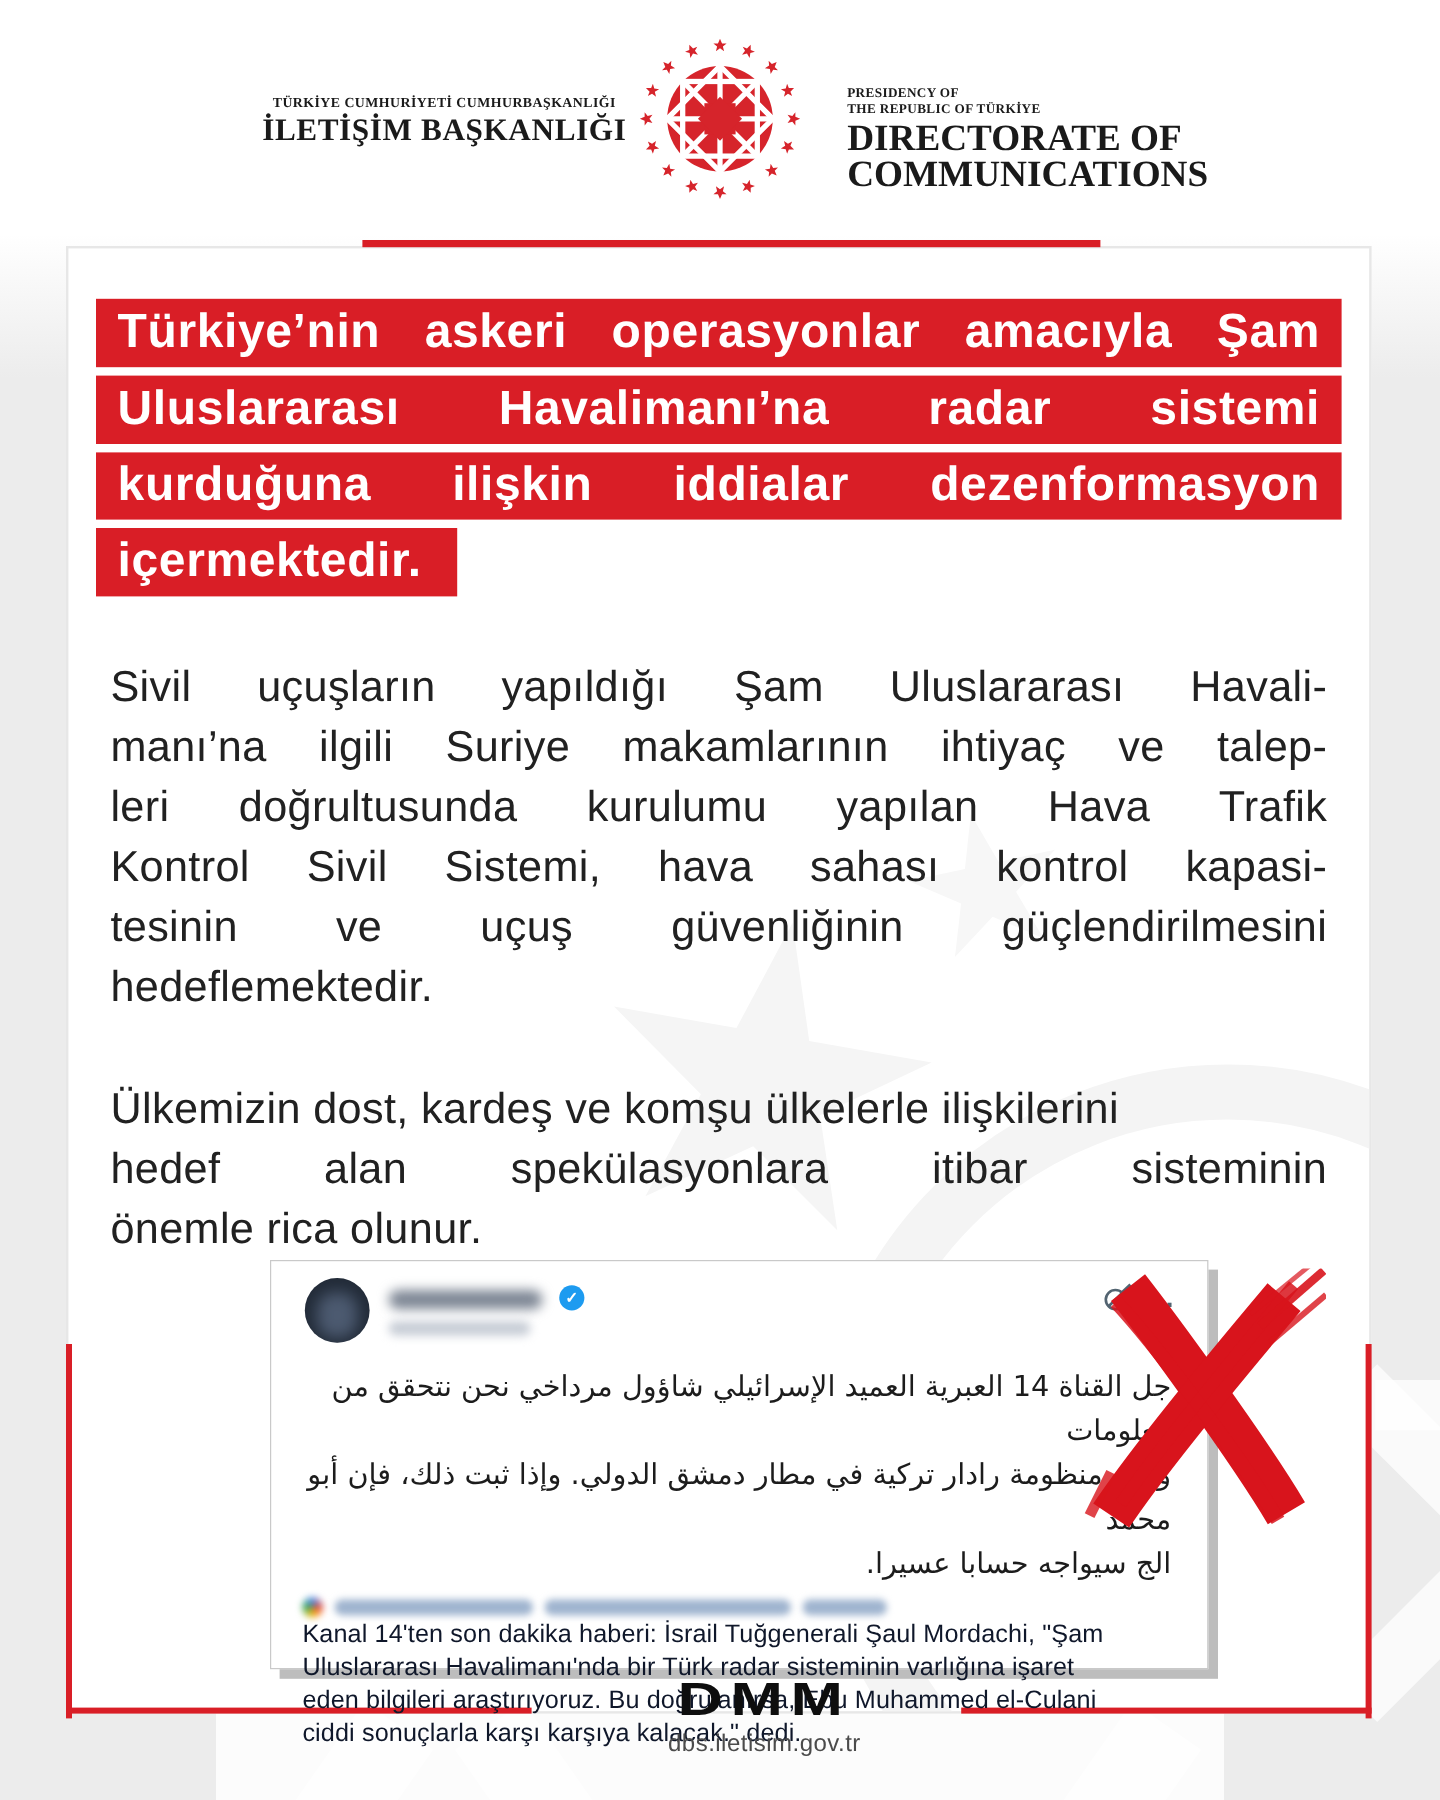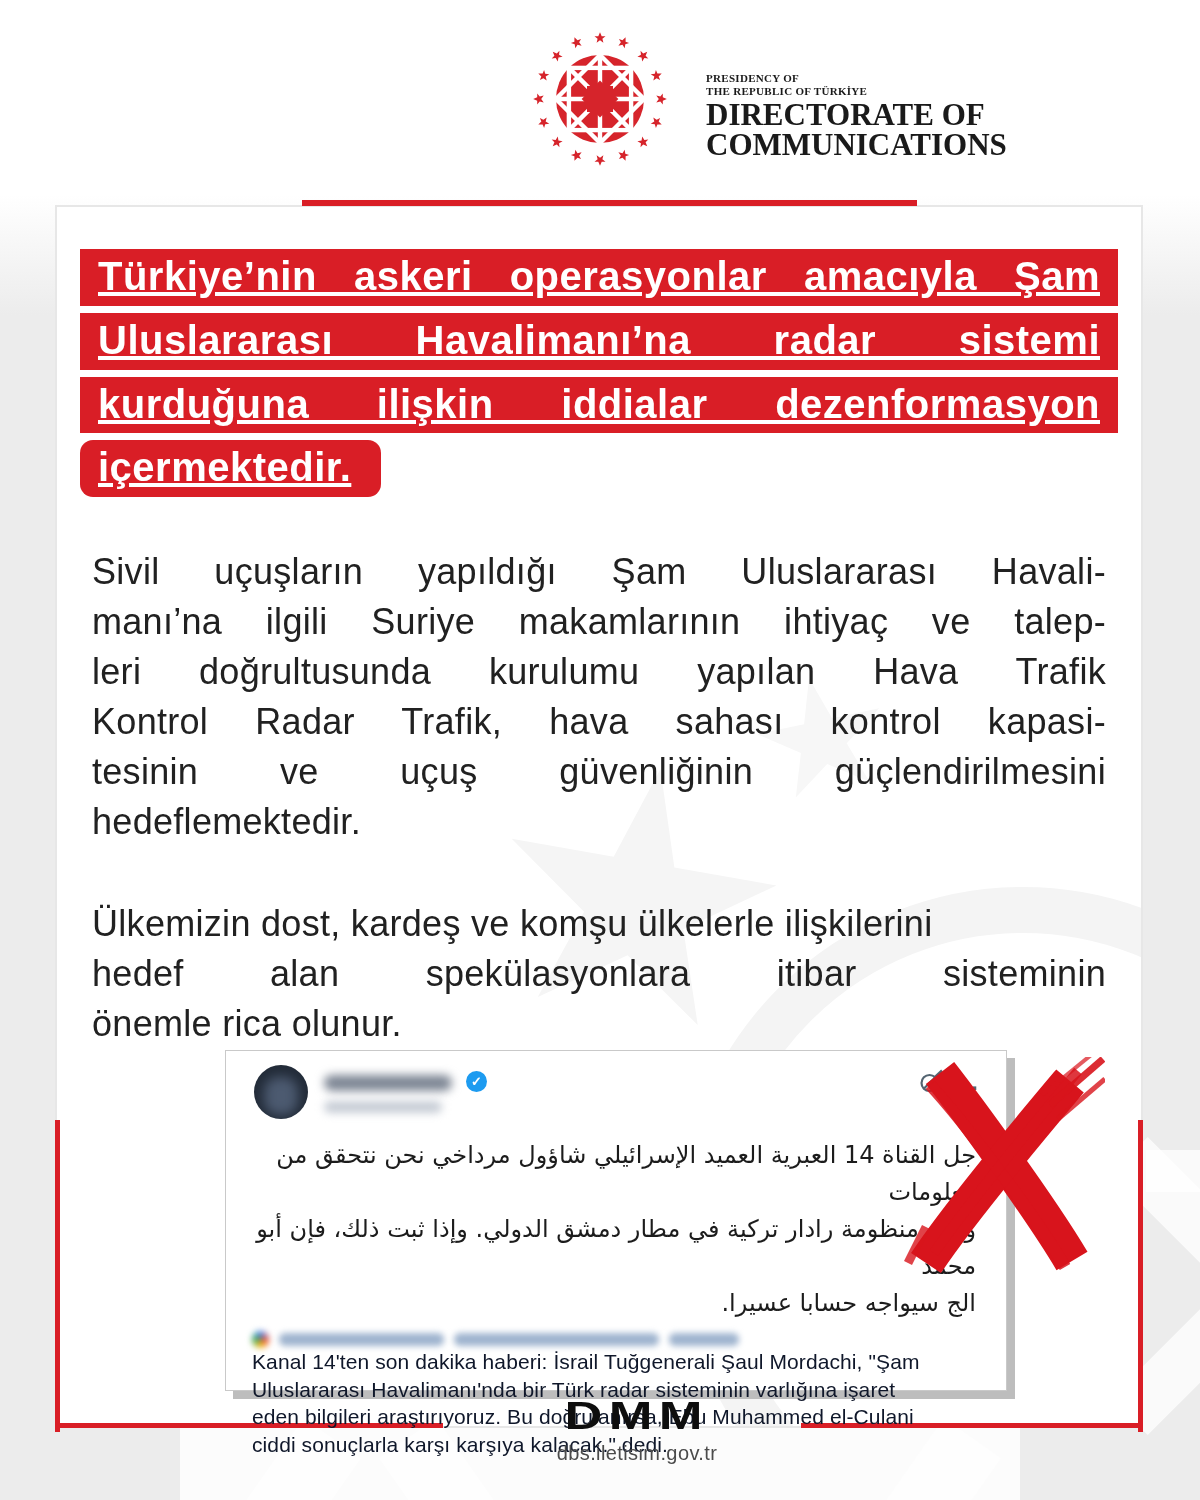--- a/index.html
+++ b/index.html
@@ -45,24 +45,24 @@
   .red-right{position:absolute;right:-2px;top:913px;width:5px;height:312px;background:#d91e26;}
   .red-bl{position:absolute;left:-2px;bottom:-2px;width:388px;height:5px;background:#d91e26;}
   .red-br{position:absolute;right:-2px;bottom:-2px;width:342px;height:5px;background:#d91e26;}
 
   .card-content{position:absolute;inset:0;padding:0 23px;box-sizing:border-box;}
 
   
   .hl-wrap{margin-top:42px;}
   .hl-line{
     background:#d91e26;color:#ffffff;font-weight:bold;font-size:40px;line-height:1.17;
-    padding:4px 18px 6px 18px;margin-bottom:7px;letter-spacing:.5px;text-decoration:underline;
+    padding:4px 18px 6px 18px;margin-bottom:7px;letter-spacing:.5px;
   }
   .hl-line.justify{text-align:justify;text-align-last:justify;}
-  .hl-line.last{display:inline-block;padding-right:30px;margin-bottom:0;border-radius:13px;}
+  .hl-line.last{display:inline-block;padding-right:30px;margin-bottom:0;}
 
   
   .para{padding:0 12px;font-size:36px;line-height:50px;letter-spacing:.3px;color:#212121;}
   .para1{margin-top:50px;}
   .para2{margin-top:52px;}
   .p-line.justify{text-align:justify;text-align-last:justify;}
 
   
   .tweet{
     position:absolute;left:168px;top:843px;width:782px;height:341px;background:#ffffff;
@@ -97,20 +97,24 @@
 
 <div class="wm wm-footer-patch"></div>
 <div class="wm wm-diag1"></div>
 <div class="wm wm-diag2"></div>
 <div class="wm wm-band"></div>
 <div class="wm wm-diag3"></div>
 <div class="wm wm-diag4"></div>
 <div class="wm wm-diag5"></div>
 
 <div class="hdr">
+  <div class="hdr-left">
+    <div class="hdr-left-small">TÜRKİYE CUMHURİYETİ CUMHURBAŞKANLIĞI</div>
+    <div class="hdr-left-big">İLETİŞİM BAŞKANLIĞI</div>
+  </div>
 
   <svg class="emblem" width="144" height="148" viewBox="0 0 144 148">
     <defs>
       <path id="st" d="M0,-5.8 L1.7,-1.8 5.5,-1.8 2.4,0.7 3.4,4.7 0,2.2 -3.4,4.7 -2.4,0.7 -5.5,-1.8 -1.7,-1.8 Z" fill="#d6242b"></path>
     </defs>
     <g>
       <use href="#st" transform="rotate(0,72,74) translate(72,13)"></use>
       <use href="#st" transform="rotate(22.5,72,74) translate(72,13)"></use>
       <use href="#st" transform="rotate(45,72,74) translate(72,13)"></use>
       <use href="#st" transform="rotate(67.5,72,74) translate(72,13)"></use>
@@ -169,21 +173,21 @@
       <div class="hl-line justify">Türkiye’nin askeri operasyonlar amacıyla Şam</div>
       <div class="hl-line justify">Uluslararası Havalimanı’na radar sistemi</div>
       <div class="hl-line justify">kurduğuna ilişkin iddialar dezenformasyon</div>
       <div><span class="hl-line last">içermektedir.</span></div>
     </div>
 
     <div class="para para1">
       <div class="p-line justify">Sivil uçuşların yapıldığı Şam Uluslararası Havali-</div>
       <div class="p-line justify">manı’na ilgili Suriye makamlarının ihtiyaç ve talep-</div>
       <div class="p-line justify">leri doğrultusunda kurulumu yapılan Hava Trafik</div>
-      <div class="p-line justify">Kontrol Radar Trafik, hava sahası kontrol kapasi-</div>
+      <div class="p-line justify">Kontrol Sivil Sistemi, hava sahası kontrol kapasi-</div>
       <div class="p-line justify">tesinin ve uçuş güvenliğinin güçlendirilmesini</div>
       <div class="p-line">hedeflemektedir.</div>
     </div>
 
     <div class="para para2">
       <div class="p-line">Ülkemizin dost, kardeş ve komşu ülkelerle ilişkilerini</div>
       <div class="p-line justify">hedef alan spekülasyonlara itibar sisteminin</div>
       <div class="p-line">önemle rica olunur.</div>
     </div>
   </div>

